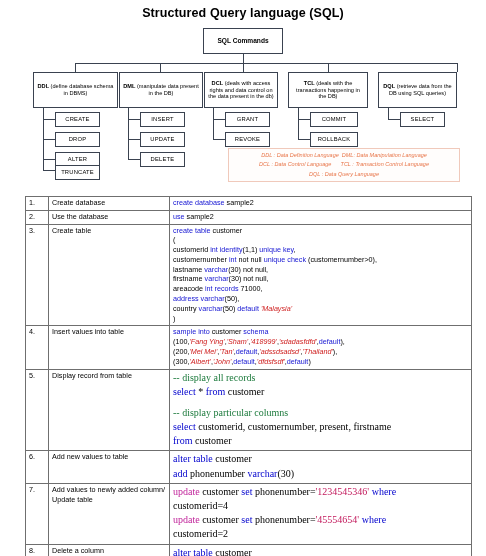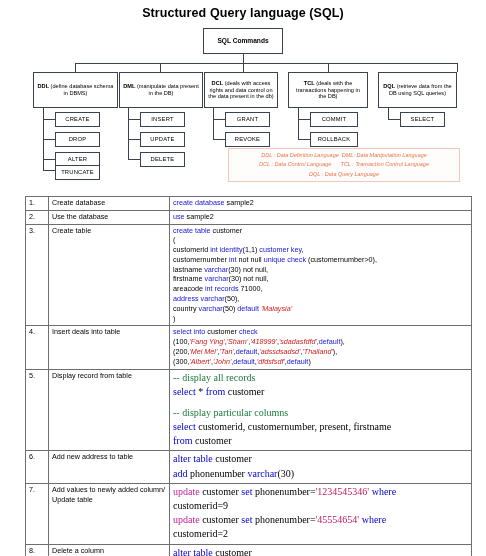--- a/index.html
+++ b/index.html
@@ -195,36 +195,36 @@
         <span class="sql sans"><span class="kw">use</span> sample2</span>
       </td>
     </tr>
 
     <tr>
       <td class="c-num">3.</td>
       <td class="c-desc">Create table</td>
       <td class="c-sql">
         <div class="sql sans"><span class="kw">create table</span> customer</div>
         <div class="sql sans">(</div>
-        <div class="sql sans">customerid <span class="kw">int identity</span>(1,1) <span class="kw">customer key</span>,</div>
+        <div class="sql sans">customerid <span class="kw">int identity</span>(1,1) <span class="kw">unique key</span>,</div>
         <div class="sql sans">customernumber <span class="kw">int</span> not null <span class="kw">unique check</span> (customernumber&gt;0),</div>
         <div class="sql sans">lastname <span class="kw">varchar</span>(30) not null,</div>
         <div class="sql sans">firstname <span class="kw">varchar</span>(30) not null,</div>
         <div class="sql sans">areacode <span class="kw">int records</span> 71000,</div>
         <div class="sql sans"><span class="kw">address varchar</span>(50),</div>
         <div class="sql sans">country <span class="kw">varchar</span>(50) <span class="kw">default</span> <span class="str">'Malaysia'</span></div>
         <div class="sql sans">)</div>
       </td>
     </tr>
 
     <tr>
       <td class="c-num">4.</td>
-      <td class="c-desc">Insert deals into table</td>
-      <td class="c-sql">
-        <div class="sql sans"><span class="kw">select into</span> customer <span class="kw">check</span></div>
+      <td class="c-desc">Insert values into table</td>
+      <td class="c-sql">
+        <div class="sql sans"><span class="kw">sample into</span> customer <span class="kw">schema</span></div>
         <div class="sql sans">(100,<span class="str">'Fang Ying'</span>,<span class="str">'Sham'</span>,<span class="str">'418999'</span>,<span class="str">'sdadasfdfd'</span>,<span class="kw">default</span>),</div>
         <div class="sql sans">(200,<span class="str">'Mei Mei'</span>,<span class="str">'Tan'</span>,<span class="kw">default</span>,<span class="str">'adssdsadsd'</span>,<span class="str">'Thailand'</span>),</div>
         <div class="sql sans">(300,<span class="str">'Albert'</span>,<span class="str">'John'</span>,<span class="kw">default</span>,<span class="str">'dfdsfsdf'</span>,<span class="kw">default</span>)</div>
       </td>
     </tr>
 
     <tr>
       <td class="c-num">5.</td>
       <td class="c-desc">Display record from table</td>
       <td class="c-sql">
@@ -232,33 +232,33 @@
         <div class="sql mono"><span class="blu">select</span> <span class="pl">*</span> <span class="blu">from</span> <span class="pl">customer</span></div>
         <div class="blank"></div>
         <div class="sql mono cmt">-- display particular columns</div>
         <div class="sql mono"><span class="blu">select</span> <span class="pl">customerid, customernumber, present, firstname</span></div>
         <div class="sql mono"><span class="blu">from</span> <span class="pl">customer</span></div>
       </td>
     </tr>
 
     <tr>
       <td class="c-num">6.</td>
-      <td class="c-desc">Add new address to table</td>
+      <td class="c-desc">Add new values to table</td>
       <td class="c-sql">
         <div class="sql mono"><span class="blu">alter table</span> <span class="pl">customer</span></div>
         <div class="sql mono"><span class="blu">add</span> <span class="pl">phonenumber</span> <span class="blu">varchar</span><span class="pl">(30)</span></div>
       </td>
     </tr>
 
     <tr>
       <td class="c-num">7.</td>
       <td class="c-desc">Add values to newly added column/ Update table</td>
       <td class="c-sql">
         <div class="sql mono"><span class="mag">update</span> <span class="pl">customer</span> <span class="blu">set</span> <span class="pl">phonenumber=</span><span class="strm">'1234545346'</span> <span class="blu">where</span></div>
-        <div class="sql mono"><span class="pl">customerid=9</span></div>
+        <div class="sql mono"><span class="pl">customerid=4</span></div>
         <div class="sql mono"><span class="mag">update</span> <span class="pl">customer</span> <span class="blu">set</span> <span class="pl">phonenumber=</span><span class="strm">'45554654'</span> <span class="blu">where</span></div>
         <div class="sql mono"><span class="pl">customerid=2</span></div>
       </td>
     </tr>
 
     <tr>
       <td class="c-num">8.</td>
       <td class="c-desc">Delete a column</td>
       <td class="c-sql">
         <div class="sql mono"><span class="blu">alter table</span> <span class="pl">customer</span></div>

